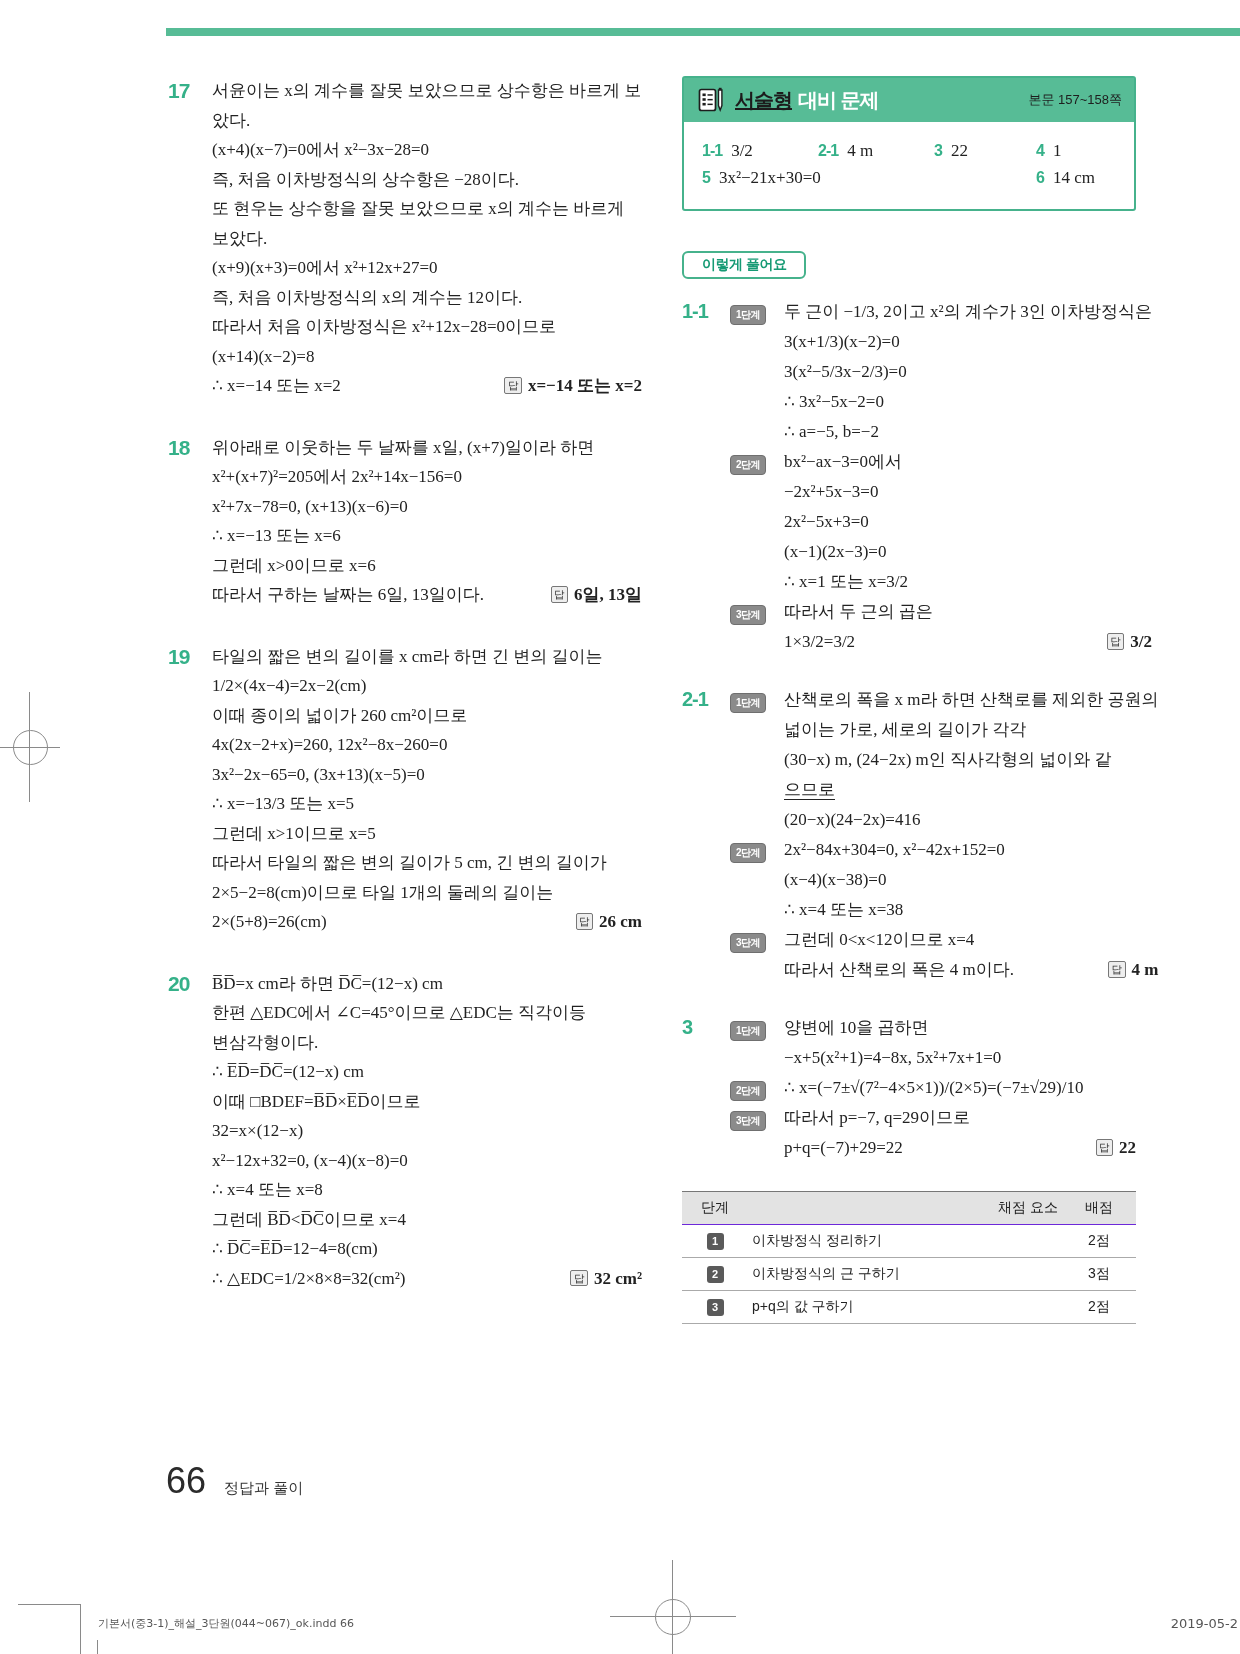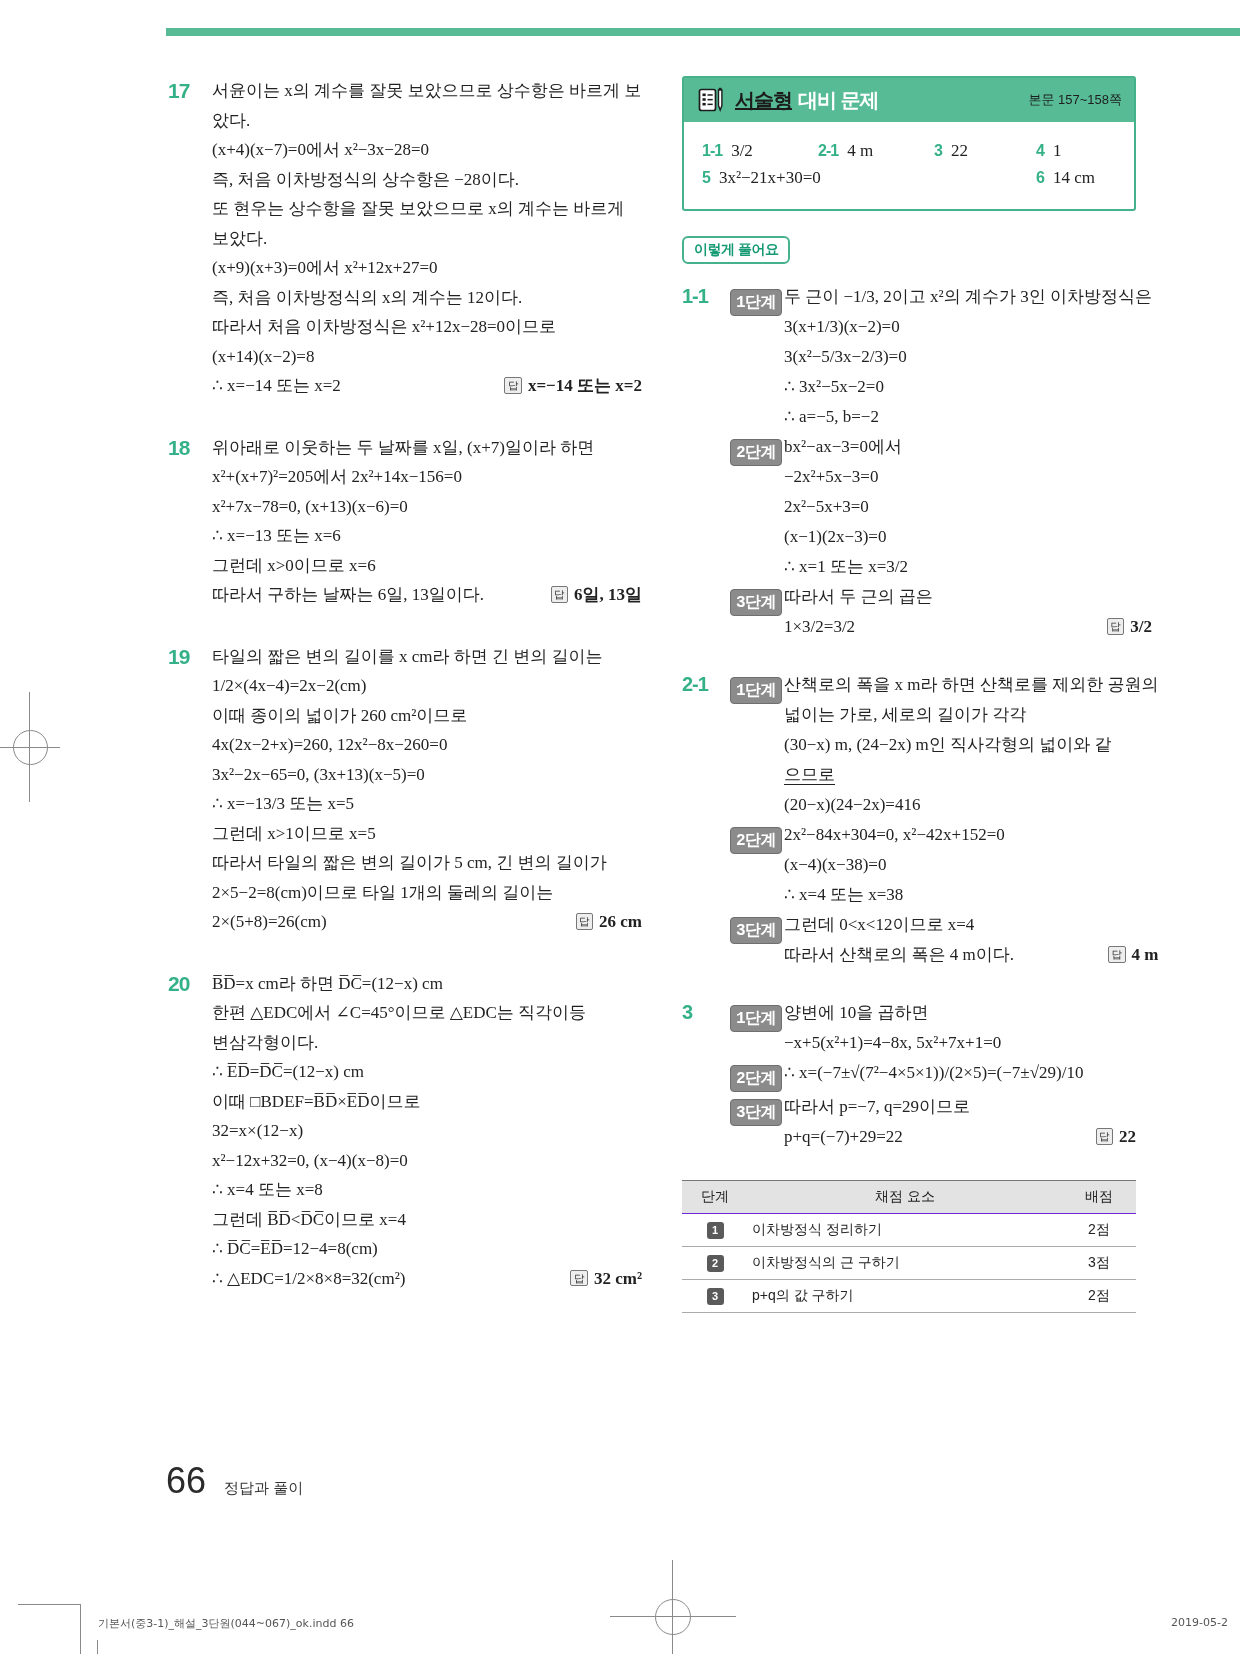--- a/index.html
+++ b/index.html
@@ -37,57 +37,57 @@
   .sbox-body { padding:12px 18px 14px 18px; }
   .abox-row { display:flex; margin:7px 0; align-items:baseline; }
   .aitem { display:flex; align-items:baseline; }
   .aitem .anum { font-family:"Liberation Sans",sans-serif; font-weight:bold; font-size:16px;
                  margin-right:9px; letter-spacing:-1px; }
   .aitem .aval { font-size:17px; white-space:nowrap; }
   .row-0 .aitem:nth-child(1){ width:116px; } .row-0 .aitem:nth-child(2){ width:116px; }
   .row-0 .aitem:nth-child(3){ width:102px; }
   .row-1 .aitem:nth-child(1){ width:334px; }
 
-  .howto { display:inline-block; margin-top:25px; border:2px solid #46b28c; border-radius:6px;
+  .howto { display:inline-block; margin-top:40px; border:2px solid #46b28c; border-radius:6px;
            background:#fff; font-family:"Liberation Sans",sans-serif; font-weight:bold;
-           font-size:14px; padding:3px 10px; letter-spacing:-0.5px; }
+           font-size:14px; padding:3px 18px; letter-spacing:-0.5px; }
 
   .solutions { margin-top:18px; }
   .solution { display:flex; margin-bottom:28px; }
   .snum { width:48px; flex:none; font-family:"Liberation Sans",sans-serif; font-weight:bold;
           font-size:20px; padding-top:3px; letter-spacing:-1px; }
   .sbody { flex:1; }
   .step { display:flex; }
   .sbadge-col { width:54px; flex:none; padding-top:7px; }
   .sbadge { display:inline-block; background:#8b8b8b; color:#fff;
-            font-family:Liberation Mono, monospace; font-size:16px; font-weight:bold;
+            font-family:Liberation Sans, sans-serif; font-size:10px; font-weight:bold;
             padding:2px 5px; border-radius:4px; border:1px solid #6f6f6f; letter-spacing:-0.5px; }
   .slines { flex:1; font-size:17px; line-height:30px; }
   .slines .pline { min-height:30px; }
 
   table.grade { margin-top:16px; width:100%; border-collapse:collapse;
                 font-family:"Liberation Sans",sans-serif; font-size:14px; color:#222; }
   table.grade th { background:#e3e3e3; border-top:1.5px solid #777; border-bottom:1px solid #6d28d9;
                    padding:7px 4px; font-weight:normal; }
   table.grade td { border-bottom:1px solid #aaa; padding:7px 4px; }
   th.c-step, td.c-step { width:58px; text-align:center; }
-  th.c-crit { text-align:center; }
+  th.c-crit { text-align:right; }
   td.c-crit { text-align:left; padding-left:26px; }
   th.c-pts, td.c-pts { width:66px; text-align:center; }
   .step-badge { display:inline-block; width:17px; height:17px; background:#5a5a5a; color:#fff;
                 border-radius:3px; font-size:11px; line-height:17px; text-align:center; font-weight:bold; }
 
   
   .footer { position:absolute; left:166px; top:1460px; display:flex; align-items:baseline; }
   .page-num { font-family:"Liberation Sans",sans-serif; font-size:36px; color:#2b2b2b; }
   .page-label { font-family:"Liberation Sans",sans-serif; font-size:15px; color:#333; margin-left:18px; }
   .print-file { position:absolute; left:98px; top:1616px; font-family:"DejaVu Sans",sans-serif;
                 font-size:11px; color:#555; }
-  .print-date { position:absolute; right:12px; top:1616px; font-family:"DejaVu Sans",sans-serif;
-                font-size:11px; color:#555; }
+  .print-date { position:absolute; right:2px; top:1616px; font-family:"DejaVu Sans",sans-serif;
+                font-size:13px; color:#555; }
   .mark { position:absolute; background:#8a8a8a; }
   .mark-circle { position:absolute; border:1px solid #8a8a8a; border-radius:50%; background:transparent; }
 </style>
 </head>
 <body>
 
 <div class="top-bar" style="background: rgb(87, 188, 150);"></div>
 
 <div class="left-col">
     <div class="problem">

